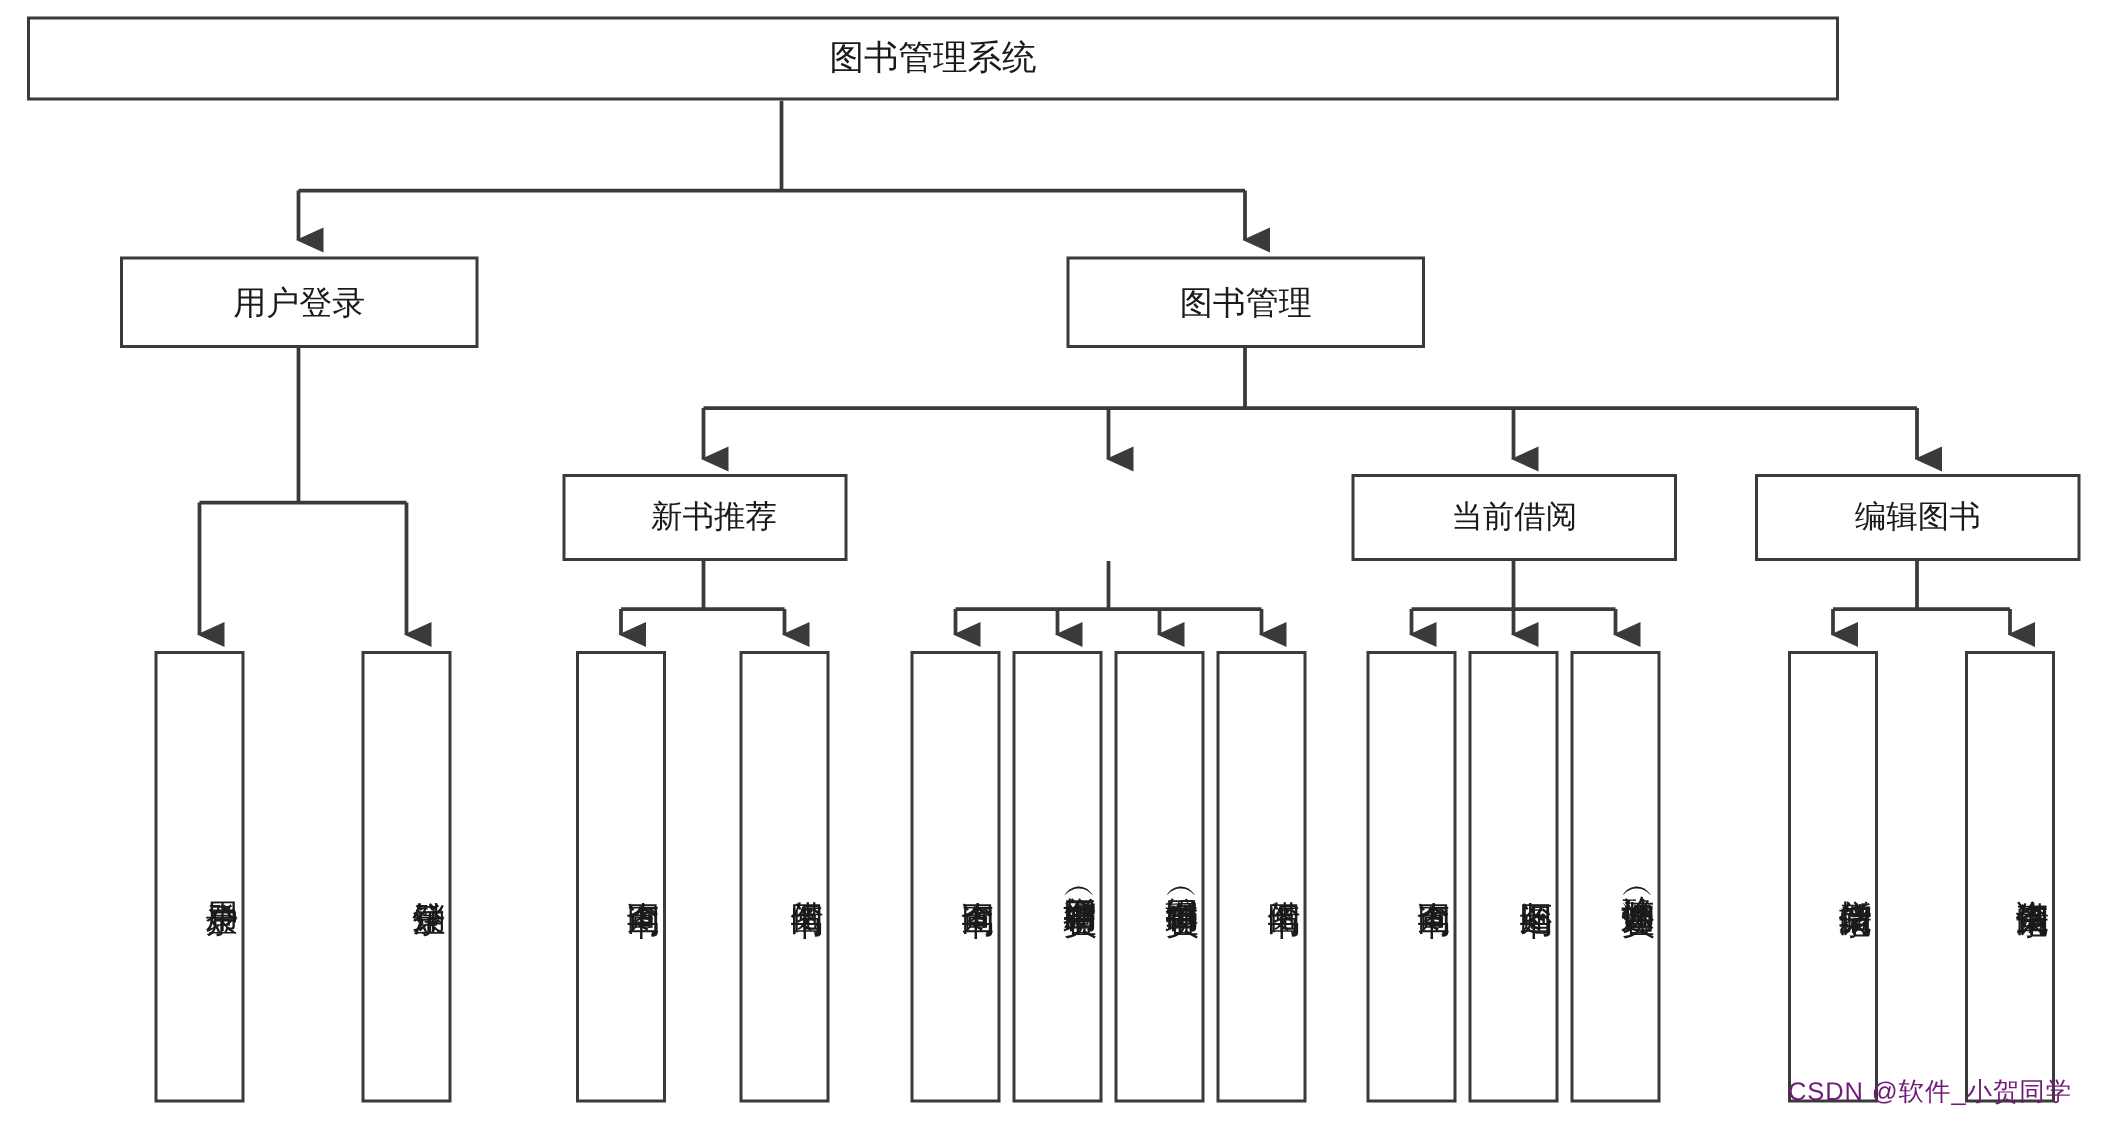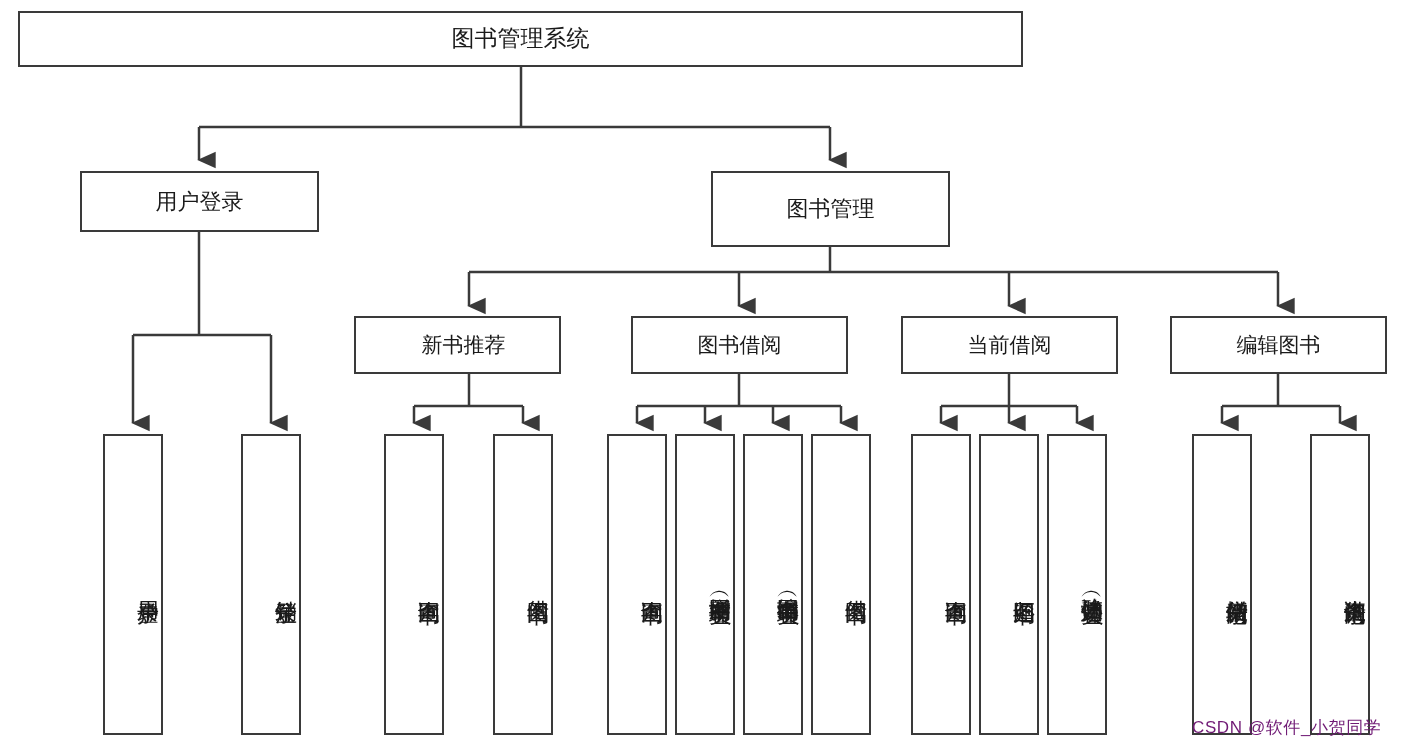--- a/index.html
+++ b/index.html
@@ -120,36 +120,33 @@
       <path d="M 1077 406 L 1077 423" marker-end="url(#arrow)"></path>
 
       <path d="M 1278 374 L 1278 406"></path>
       <path d="M 1222 406 L 1340 406"></path>
       <path d="M 1222 406 L 1222 423" marker-end="url(#arrow)"></path>
       <path d="M 1340 406 L 1340 423" marker-end="url(#arrow)"></path>
 
     </g>
   </svg>
 
-  <div class="node root" style="left:18px; top:11px; width:1005px; height:56px;">
+  <div class="node root" style="left:18px; top:11px; width:1208px; height:56px;">
     <span class="lbl">图书管理系统</span>
   </div>
 
   <div class="node level1" style="left:80px; top:171px; width:239px; height:61px;">
     <span class="lbl">用户登录</span>
   </div>
-  <div class="node level1" style="left:711px; top:171px; width:239px; height:76px;">
+  <div class="node level1" style="left:711px; top:171px; width:239px; height:61px;">
     <span class="lbl">图书管理</span>
   </div>
 
-  <div class="node level2" style="left:354px; top:316px; width:207px; height:58px;padding-left:12px;">
+  <div class="node level2" style="left:375px; top:316px; width:190px; height:58px;padding-left:12px;">
     <span class="lbl">新书推荐</span>
-  </div>
-  <div class="node level2" style="left:631px; top:316px; width:217px; height:58px;">
-    <span class="lbl">图书借阅</span>
   </div>
   <div class="node level2" style="left:901px; top:316px; width:217px; height:58px;align-items:center;">
     <span class="lbl">当前借阅</span>
   </div>
   <div class="node level2" style="left:1170px; top:316px; width:217px; height:58px;">
     <span class="lbl">编辑图书</span>
   </div>
 
   <div class="node leaf" style="left:103px; top:434px; width:60px; height:301px;">
     <span class="lbl">用户登录</span>

